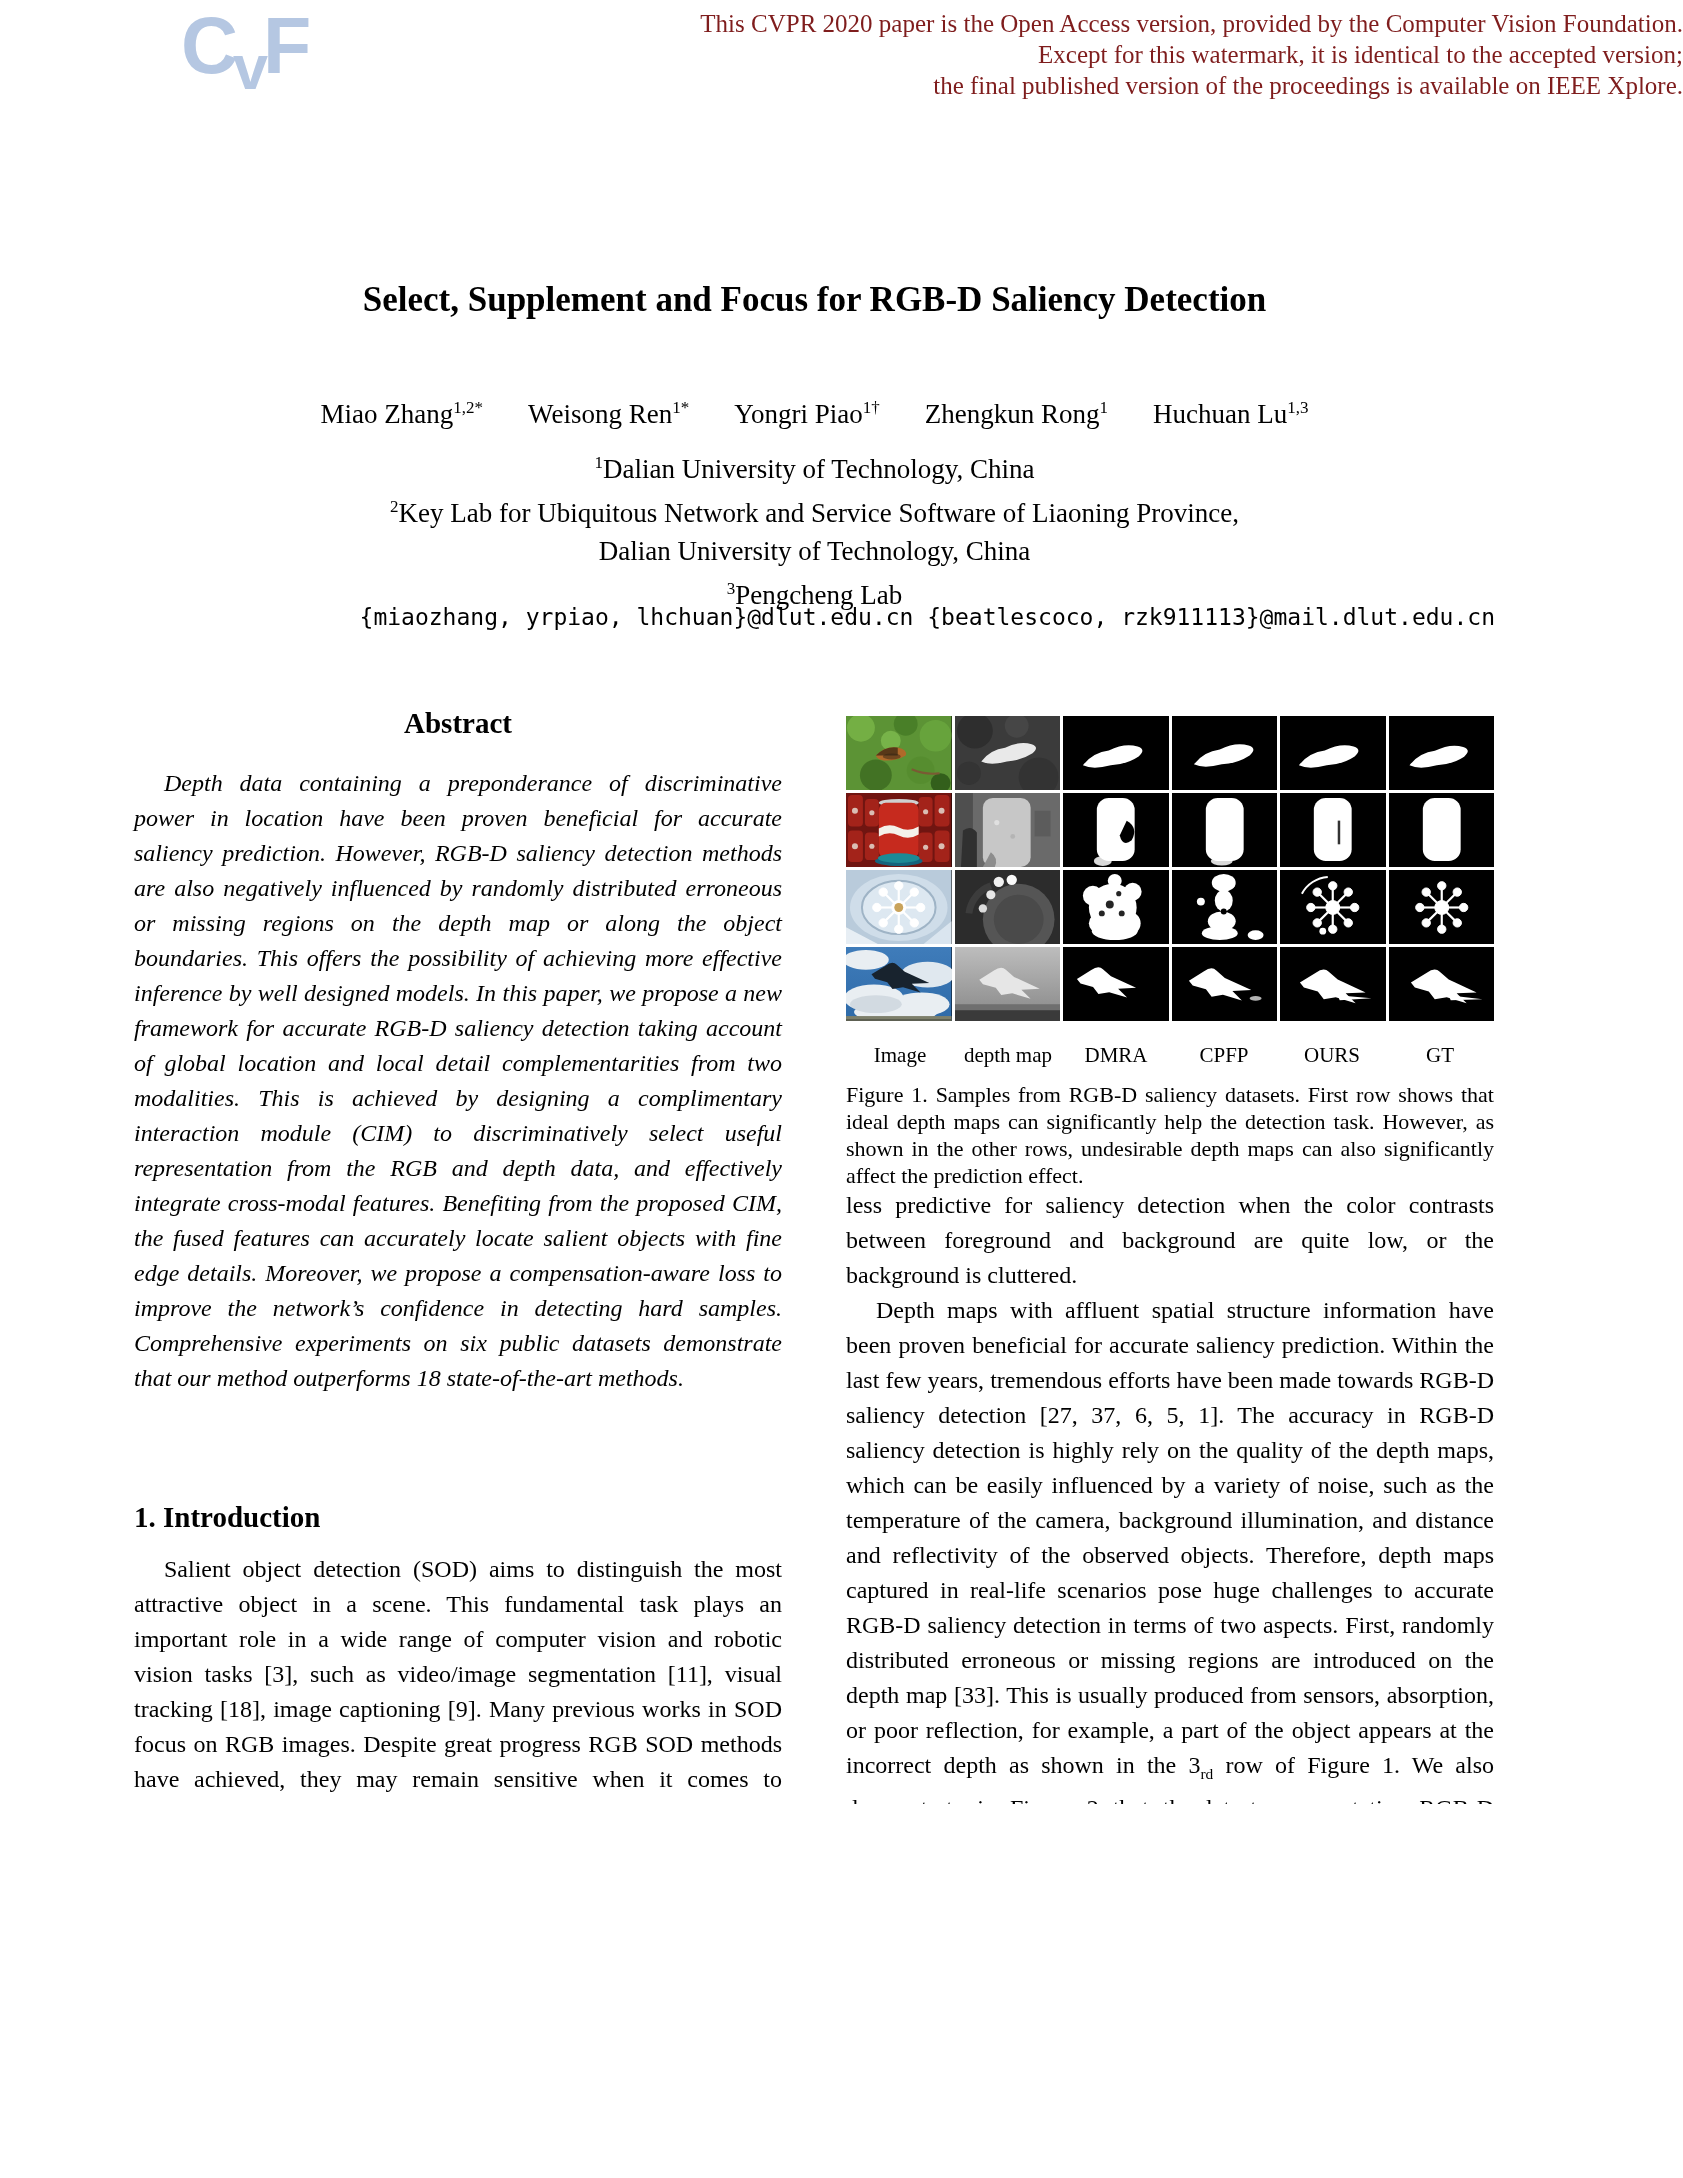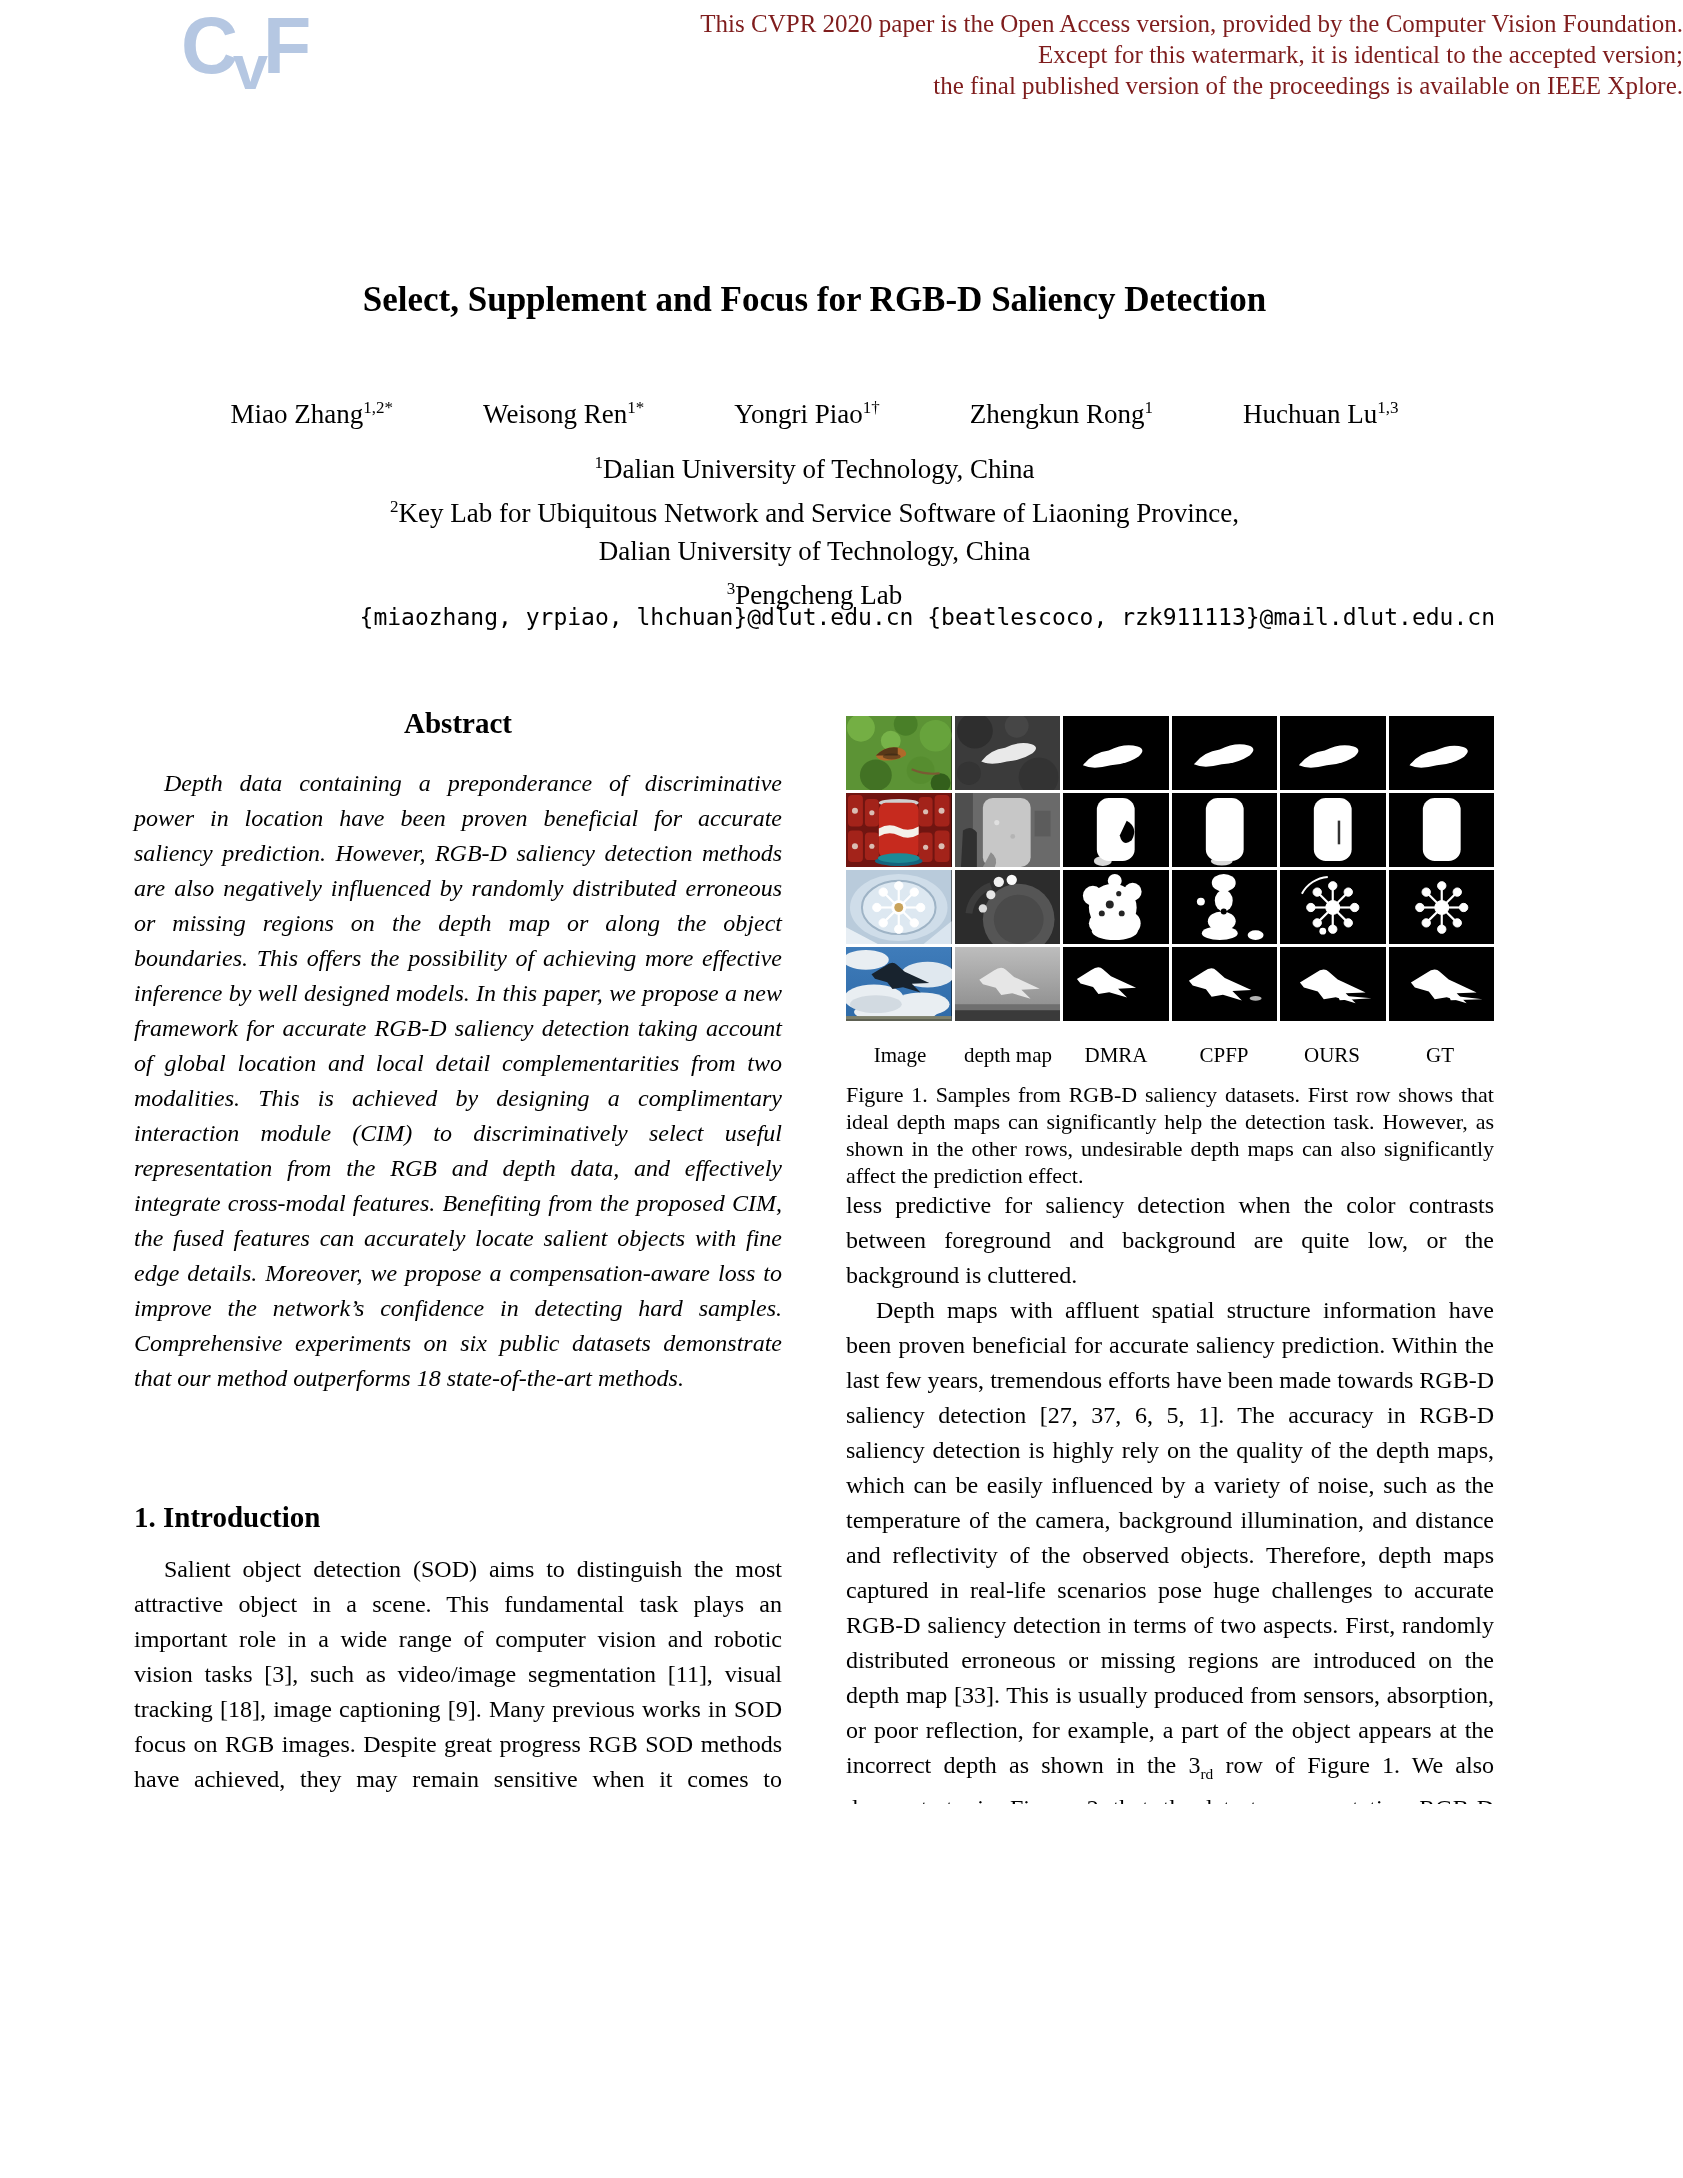--- a/index.html
+++ b/index.html
@@ -14,21 +14,21 @@
   .cvf .f{font-size:79px;}
 
   
   .watermark{position:absolute;top:8px;left:0;width:100%;text-align:right;
              color:#7f1d1d;font-size:25px;line-height:31px;}
 
   
   .title{position:absolute;top:280px;left:134px;width:1361px;text-align:center;
          font-size:35px;font-weight:bold;}
   .authors{position:absolute;top:398px;left:134px;width:1361px;display:flex;
-           justify-content:center;gap:90px;font-size:27px;}
+           justify-content:center;gap:45px;font-size:27px;}
   .authors sup{font-size:17px;}
   .affils{position:absolute;top:444px;left:134px;width:1361px;text-align:center;
           font-size:27px;line-height:38px;}
   .affils sup{font-size:17px;}
   .emails{position:absolute;top:604px;left:134px;width:1361px;text-align:right;
           font-family:"DejaVu Sans Mono","Liberation Mono",monospace;font-size:23px;}
 
   
   .col-left{position:absolute;left:134px;top:707px;width:648px;}
   .abs-head{text-align:center;font-size:29px;font-weight:bold;margin:0 0 26px 0;}

